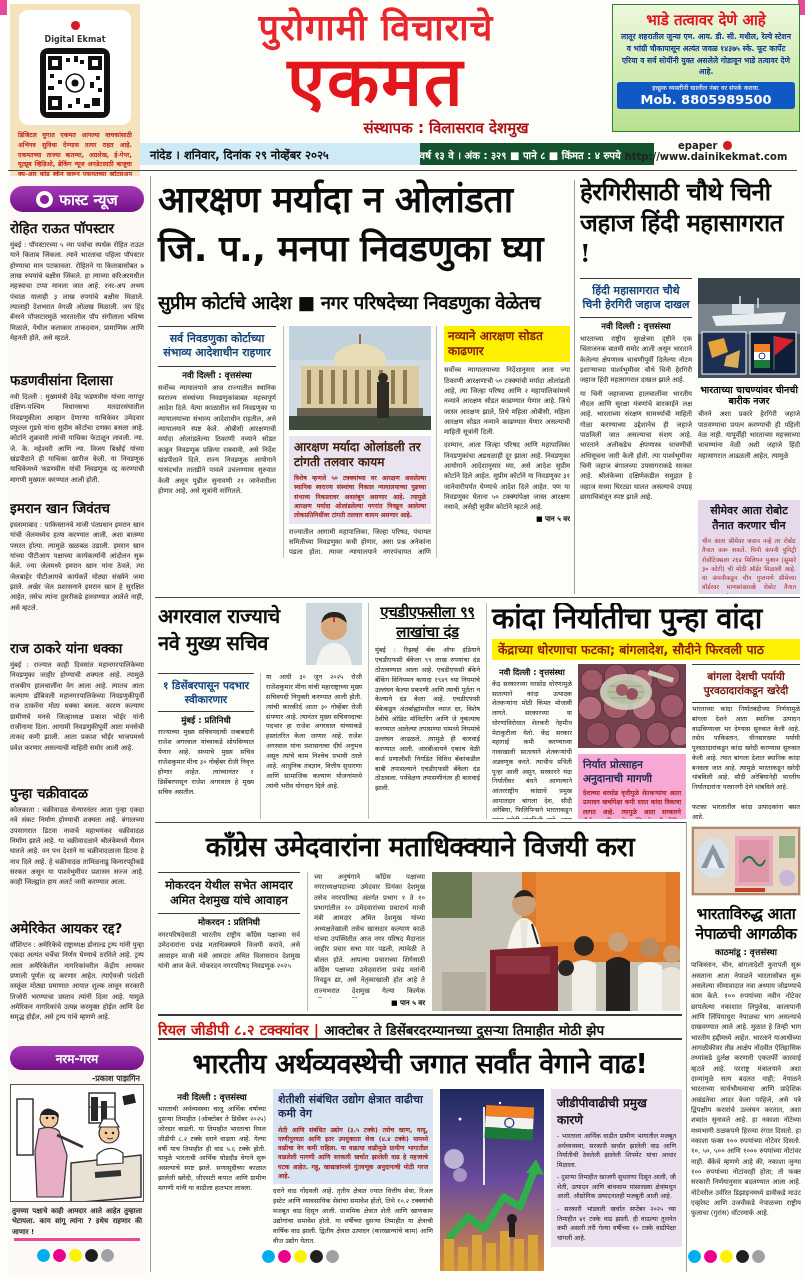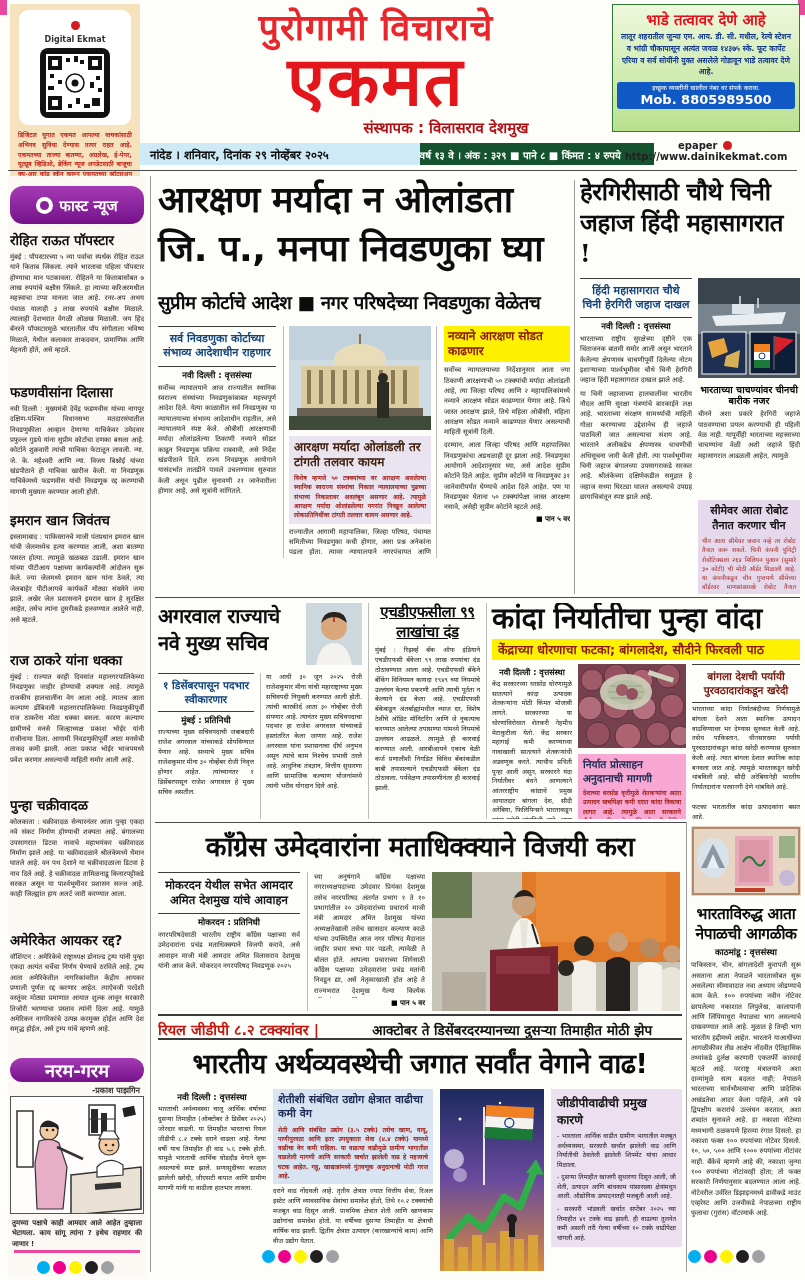--- a/index.html
+++ b/index.html
@@ -98,21 +98,21 @@
   <div class="abs" style="left:612px;top:140px;width:188px;text-align:center;font-size:10px;font-weight:bold;color:#222;">
     <span>epaper</span>
     <span style="display:inline-block;width:9px;height:9px;border-radius:50%;background:#d21c22;vertical-align:-1px;margin:0 2px;"></span>
     <span>http://www.dainikekmat.com</span>
   </div>
 
   <div class="hrule" style="left:8px;top:170px;width:789px;"></div>
   <div class="vrule" style="left:150px;top:176px;height:1096px;"></div>
 
   <div class="abs" style="left:8px;top:176px;width:138px;height:1100px;background:#fcf8f3;padding:0 2px;">
-    <div class="purple-pill" style="height:38px;margin-top:10px;font-size:15px;">
+    <div class="purple-pill" style="height:26px;margin-top:10px;font-size:15px;">
       <span style="width:17px;height:17px;border-radius:50%;background:#fff;display:inline-flex;align-items:center;justify-content:center;">
         <span style="width:9px;height:9px;border-radius:50%;background:#8a1f9c;"></span>
       </span>
       <span>फास्ट न्यूज</span>
     </div>
 
     <div style="height:152px;overflow:hidden;">
       <div class="sb-title">रोहित राऊत पॉपस्टार</div>
       <div class="bt">मुंबई : पॉपस्टारच्या ५ व्या पर्वाचा स्पर्धक रोहित राऊत याने किताब जिंकला. त्याने भारताचा पहिला पॉपस्टार होण्याचा मान पटकावला. रोहितने या किताबासोबत ७ लाख रुपयांचे बक्षीस जिंकले. हा त्याच्या करिअरमधील महत्त्वाचा टप्पा मानला जात आहे. रनर-अप अभय पंचाळ यालाही ३ लाख रुपयांचे बक्षीस मिळाले. त्यालाही देशभरात वेगळी ओळख मिळाली. जय हिंद बॅनरने पॉपस्टारमुळे भारतातील पॉप संगीताला भविष्य मिळाले, येथील कलाकार ताकदवान, प्रामाणिक आणि मेहनती होते, असे म्हटले.</div>
     </div>
@@ -130,21 +130,21 @@
     </div>
     <div style="height:135px;overflow:hidden;">
       <div class="sb-title">पुन्हा चक्रीवादळ</div>
       <div class="bt">कोलकाता : चक्रीवादळ सेन्यारनंतर आता पुन्हा एकदा नवे संकट निर्माण होण्याची शक्यता आहे. बंगालच्या उपसागरात डिटवा नावाचे महाभयंकर चक्रीवादळ निर्माण झाले आहे. या चक्रीवादळाने श्रीलंकेमध्ये थैमान घातले आहे. वन पथ देशाने या चक्रीवादळाला डिटवा हे नाव दिले आहे. हे चक्रीवादळ तामिळनाडू किनारपट्टीकडे सरकत असून या पार्श्वभूमीवर प्रशासन सज्ज आहे. काही जिल्ह्यांत हाय अलर्ट जारी करण्यात आला.</div>
     </div>
     <div style="height:128px;overflow:hidden;">
       <div class="sb-title">अमेरिकेत आयकर रद्द?</div>
       <div class="bt">वॉशिंग्टन : अमेरिकेचे राष्ट्राध्यक्ष डोनाल्ड ट्रम्प यांनी पुन्हा एकदा अत्यंत चर्चेचा निर्णय घेण्याचे ठरविले आहे. ट्रम्प आता अमेरिकेतील नागरिकांवरील केंद्रीय आयकर प्रणाली पूर्णतः रद्द करणार आहेत. त्याऐवजी परदेशी वस्तूंवर मोठ्या प्रमाणात आयात शुल्क लावून सरकारी तिजोरी भरण्याचा प्रस्ताव त्यांनी दिला आहे. यामुळे अमेरिकन नागरिकांचे उत्पन्न करमुक्त होईल आणि देश समृद्ध होईल, असे ट्रम्प यांचे म्हणणे आहे.</div>
     </div>
 
-    <div class="purple-pill" style="height:24px;margin-top:6px;font-size:18px;">
+    <div class="purple-pill" style="height:24px;margin-top:6px;font-size:12px;">
       <span>नरम-गरम</span>
     </div>
     <div style="text-align:right;font-size:8px;font-weight:bold;color:#333;padding:2px 4px 1px;">-प्रकाश पाझगिन</div>
     <div style="border:1px solid #555;background:#fff;height:118px;overflow:hidden;">
       <svg width="132" height="118" viewBox="0 0 132 118">
         <rect width="132" height="118" fill="#fefdfb"></rect>
 
         <rect x="78" y="8" width="26" height="30" fill="#fff" stroke="#333" stroke-width="1.5"></rect>
         <rect x="80" y="12" width="7" height="24" fill="#2a2a2a"></rect>
         <rect x="90" y="16" width="6" height="20" fill="#2a2a2a"></rect>
@@ -400,21 +400,21 @@
             <circle cx="134" cy="96" r="8" fill="#2a2622"></circle>
           </g>
           <rect x="10" y="100" width="44" height="40" fill="#b5ae9e"></rect>
         </svg>
       </div>
     </div>
   </div>
 
   <div class="abs" style="left:158px;top:1014px;width:524px;height:26px;border-top:2px solid #3a3a3a;border-bottom:2px solid #3a3a3a;padding-top:3px;white-space:nowrap;overflow:hidden;">
     <span style="font-size:14.5px;font-weight:bold;color:#c51811;margin-top:36px;">रियल जीडीपी ८.२ टक्क्यांवर |</span>
-    <span style="font-size:13.5px;font-weight:bold;color:#111;margin-left:48px;">आक्टोबर ते डिसेंबरदरम्यानच्या दुसऱ्या तिमाहीत मोठी झेप</span>
+    <span style="font-size:13.5px;font-weight:bold;color:#111;">आक्टोबर ते डिसेंबरदरम्यानच्या दुसऱ्या तिमाहीत मोठी झेप</span>
   </div>
 
   <div class="abs" style="left:158px;top:1044px;width:524px;height:228px;overflow:hidden;">
     <div class="headline" style="font-size:27px;text-align:center;">भारतीय अर्थव्यवस्थेची जगात सर्वांत वेगाने वाढ!</div>
     <div style="display:flex;gap:7px;margin-top:8px;">
       <div style="flex:0 0 108px;">
         <div class="byline">नवी दिल्ली : वृत्तसंस्था</div>
         <div class="bt" style="font-size:6.5px;height:168px;">भारताची अर्थव्यवस्था चालू आर्थिक वर्षाच्या दुसऱ्या तिमाहीत (ऑक्टोबर ते डिसेंबर २०२५) जोरदार वाढली. या तिमाहीत भारताचा रियल जीडीपी ८.२ टक्के दराने वाढला आहे. गेल्या वर्षी याच तिमाहीत ही वाढ ५.६ टक्के होती. यामुळे भारताची आर्थिक घोडदौड वेगाने सुरू असल्याचे स्पष्ट झाले. सणासुदीच्या काळात झालेली खरेदी, जीएसटी कपात आणि ग्रामीण मागणी यांनी या वाढीला हातभार लावला.</div>
       </div>
       <div style="flex:0 0 160px;">

